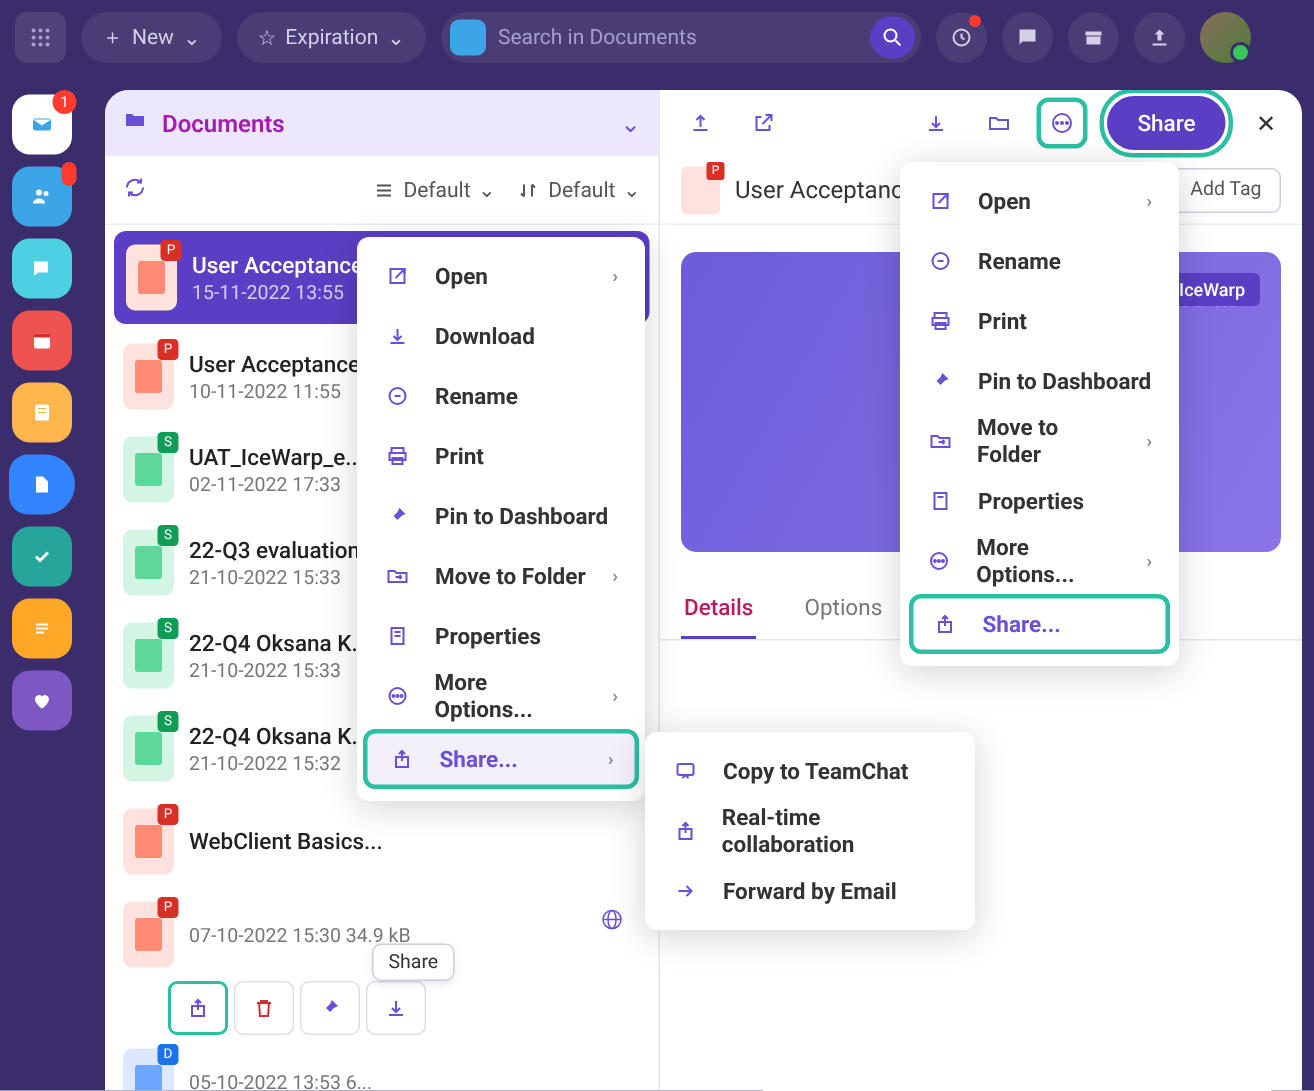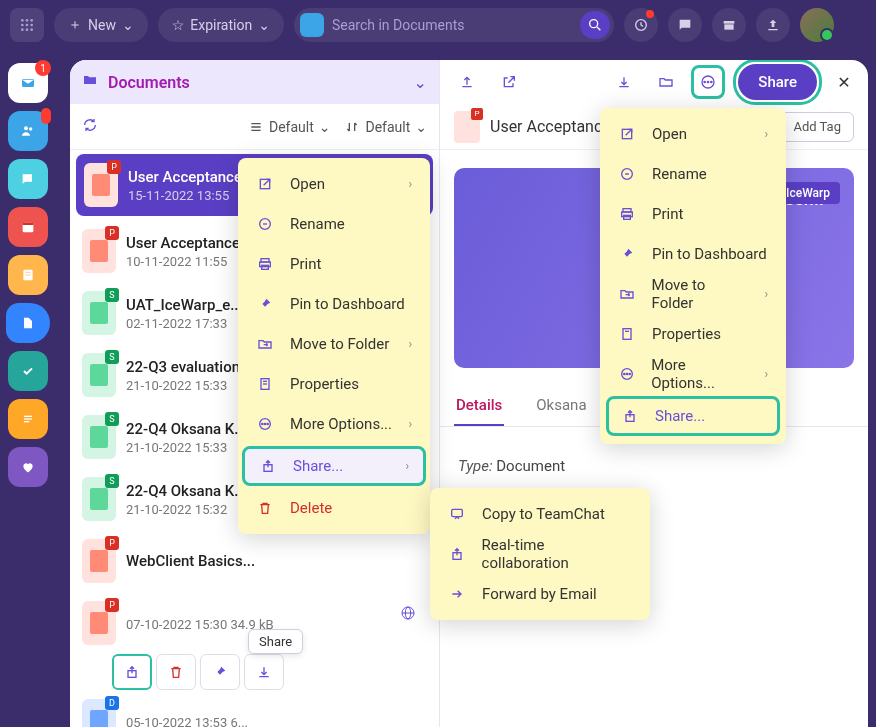--- a/index.html
+++ b/index.html
@@ -95,21 +95,21 @@
 
 .tabs { display: flex; padding: 0 14px; gap: 30px; border-bottom: 1px solid #e8e5f0; }
 .tab { padding: 10px 2px; font-size: 15px; color: #777; cursor: pointer; border-bottom: 2px solid transparent; }
 .tab.active { color: #be185d; border-bottom-color: #5a3fc4; font-weight: 500; }
 
 .details { padding: 30px 18px 12px; font-size: 15px; color: #444; }
 .details .row { margin-bottom: 10px; }
 .details .k { font-style: italic; color: #555; }
 
 
-.ctx-menu { position: absolute; background: #fef9c3; border-radius: 8px; box-shadow: 0 4px 24px rgba(0,0,0,0.18); padding: 6px 0; z-index: 100; min-width: 186px; }
+.ctx-menu { position: absolute; background: #ffffff; border-radius: 8px; box-shadow: 0 4px 24px rgba(0,0,0,0.18); padding: 6px 0; z-index: 100; min-width: 186px; font-weight: bold; }
 .ctx-item { height: 40px; display: flex; align-items: center; padding: 0 18px; gap: 16px; font-size: 15px; color: #333; cursor: pointer; }
 .ctx-item .ci-ic { width: 18px; color: #6a4fd8; display: flex; justify-content: center; }
 .ctx-item.danger { color: #d32f2f; }
 .ctx-item.danger .ci-ic { color: #d32f2f; }
 .ctx-item.share-hl { border: 3px solid #2bbfa3; border-radius: 8px; margin: 2px 6px; padding: 0 12px; color: #6a4fd8; }
 .ctx-item.share-plain { background: #f3f0fb; color: #6a4fd8; }
 .ctx-item .chev-r { margin-left: auto; color: #888; font-size: 12px; }
 
 .menu1 { left: 238px; top: 158px; width: 192px; }
 .menu2 { left: 600px; top: 108px; width: 186px; }
@@ -425,40 +425,43 @@
       <div class="prev-title">User Acceptance...</div>
       <button class="add-tag">Add Tag</button>
     </div>
     <div class="prev-image">
       <div class="phone"></div>
       <div class="txt">User...</div>
       <div class="logo">IceWarp</div>
     </div>
     <div class="tabs">
       <div class="tab active">Details</div>
-      <div class="tab">Oksana</div>
-    </div>
-    <div class="details">
-      <div class="row"><span class="k">Type:</span> <span>Document</span></div>
-      <div class="row"><span class="k">Modified:</span> <span>15-11-2022 13:55</span></div>
-      <div class="row"><span class="k">Expiration:</span> <span>Never</span></div>
+      <div class="tab">Options</div>
     </div>
   </div>
 </div>
 
 <div class="ctx-menu menu1">
   <div class="ctx-item">
       <span class="ci-ic">
         <svg viewBox="0 0 24 24" fill="none" stroke="currentColor" stroke-width="2">
           <rect x="5" y="5" width="14" height="14"></rect>
           <path d="M10 14l8-8M14 5h5v5"></path>
         </svg>
       </span>
       <span>Open</span>
       <span class="chev-r">›</span>
+    </div>
+  <div class="ctx-item">
+      <span class="ci-ic">
+        <svg viewBox="0 0 24 24" fill="none" stroke="currentColor" stroke-width="2">
+          <path d="M12 5v11M8 12l4 4 4-4M5 19h14"></path>
+        </svg>
+      </span>
+      <span>Download</span>
     </div>
   <div class="ctx-item">
       <span class="ci-ic">
         <svg viewBox="0 0 24 24" fill="none" stroke="currentColor" stroke-width="2">
           <circle cx="12" cy="12" r="8"></circle>
           <path d="M9 12h6"></path>
         </svg>
       </span>
       <span>Rename</span>
     </div>
@@ -514,28 +517,20 @@
     </div>
   <div class="ctx-item share-plain" style="border:3px solid #2bbfa3;border-radius:8px;margin:2px 4px;padding:0 14px">
       <span class="ci-ic">
         <svg viewBox="0 0 24 24" fill="none" stroke="currentColor" stroke-width="2">
           <rect x="6" y="10" width="12" height="10"></rect>
           <path d="M12 14V4M9 7l3-3 3 3"></path>
         </svg>
       </span>
       <span>Share...</span>
       <span class="chev-r">›</span>
-    </div>
-  <div class="ctx-item danger">
-      <span class="ci-ic">
-        <svg viewBox="0 0 24 24" fill="none" stroke="currentColor" stroke-width="2">
-          <path d="M5 7h14M9 7V5h6v2M7 7l1 13h8l1-13"></path>
-        </svg>
-      </span>
-      <span>Delete</span>
     </div>
 </div>
 
 <div class="ctx-menu menu2">
   <div class="ctx-item">
       <span class="ci-ic">
         <svg viewBox="0 0 24 24" fill="none" stroke="currentColor" stroke-width="2">
           <rect x="5" y="5" width="14" height="14"></rect>
           <path d="M10 14l8-8M14 5h5v5"></path>
         </svg>

